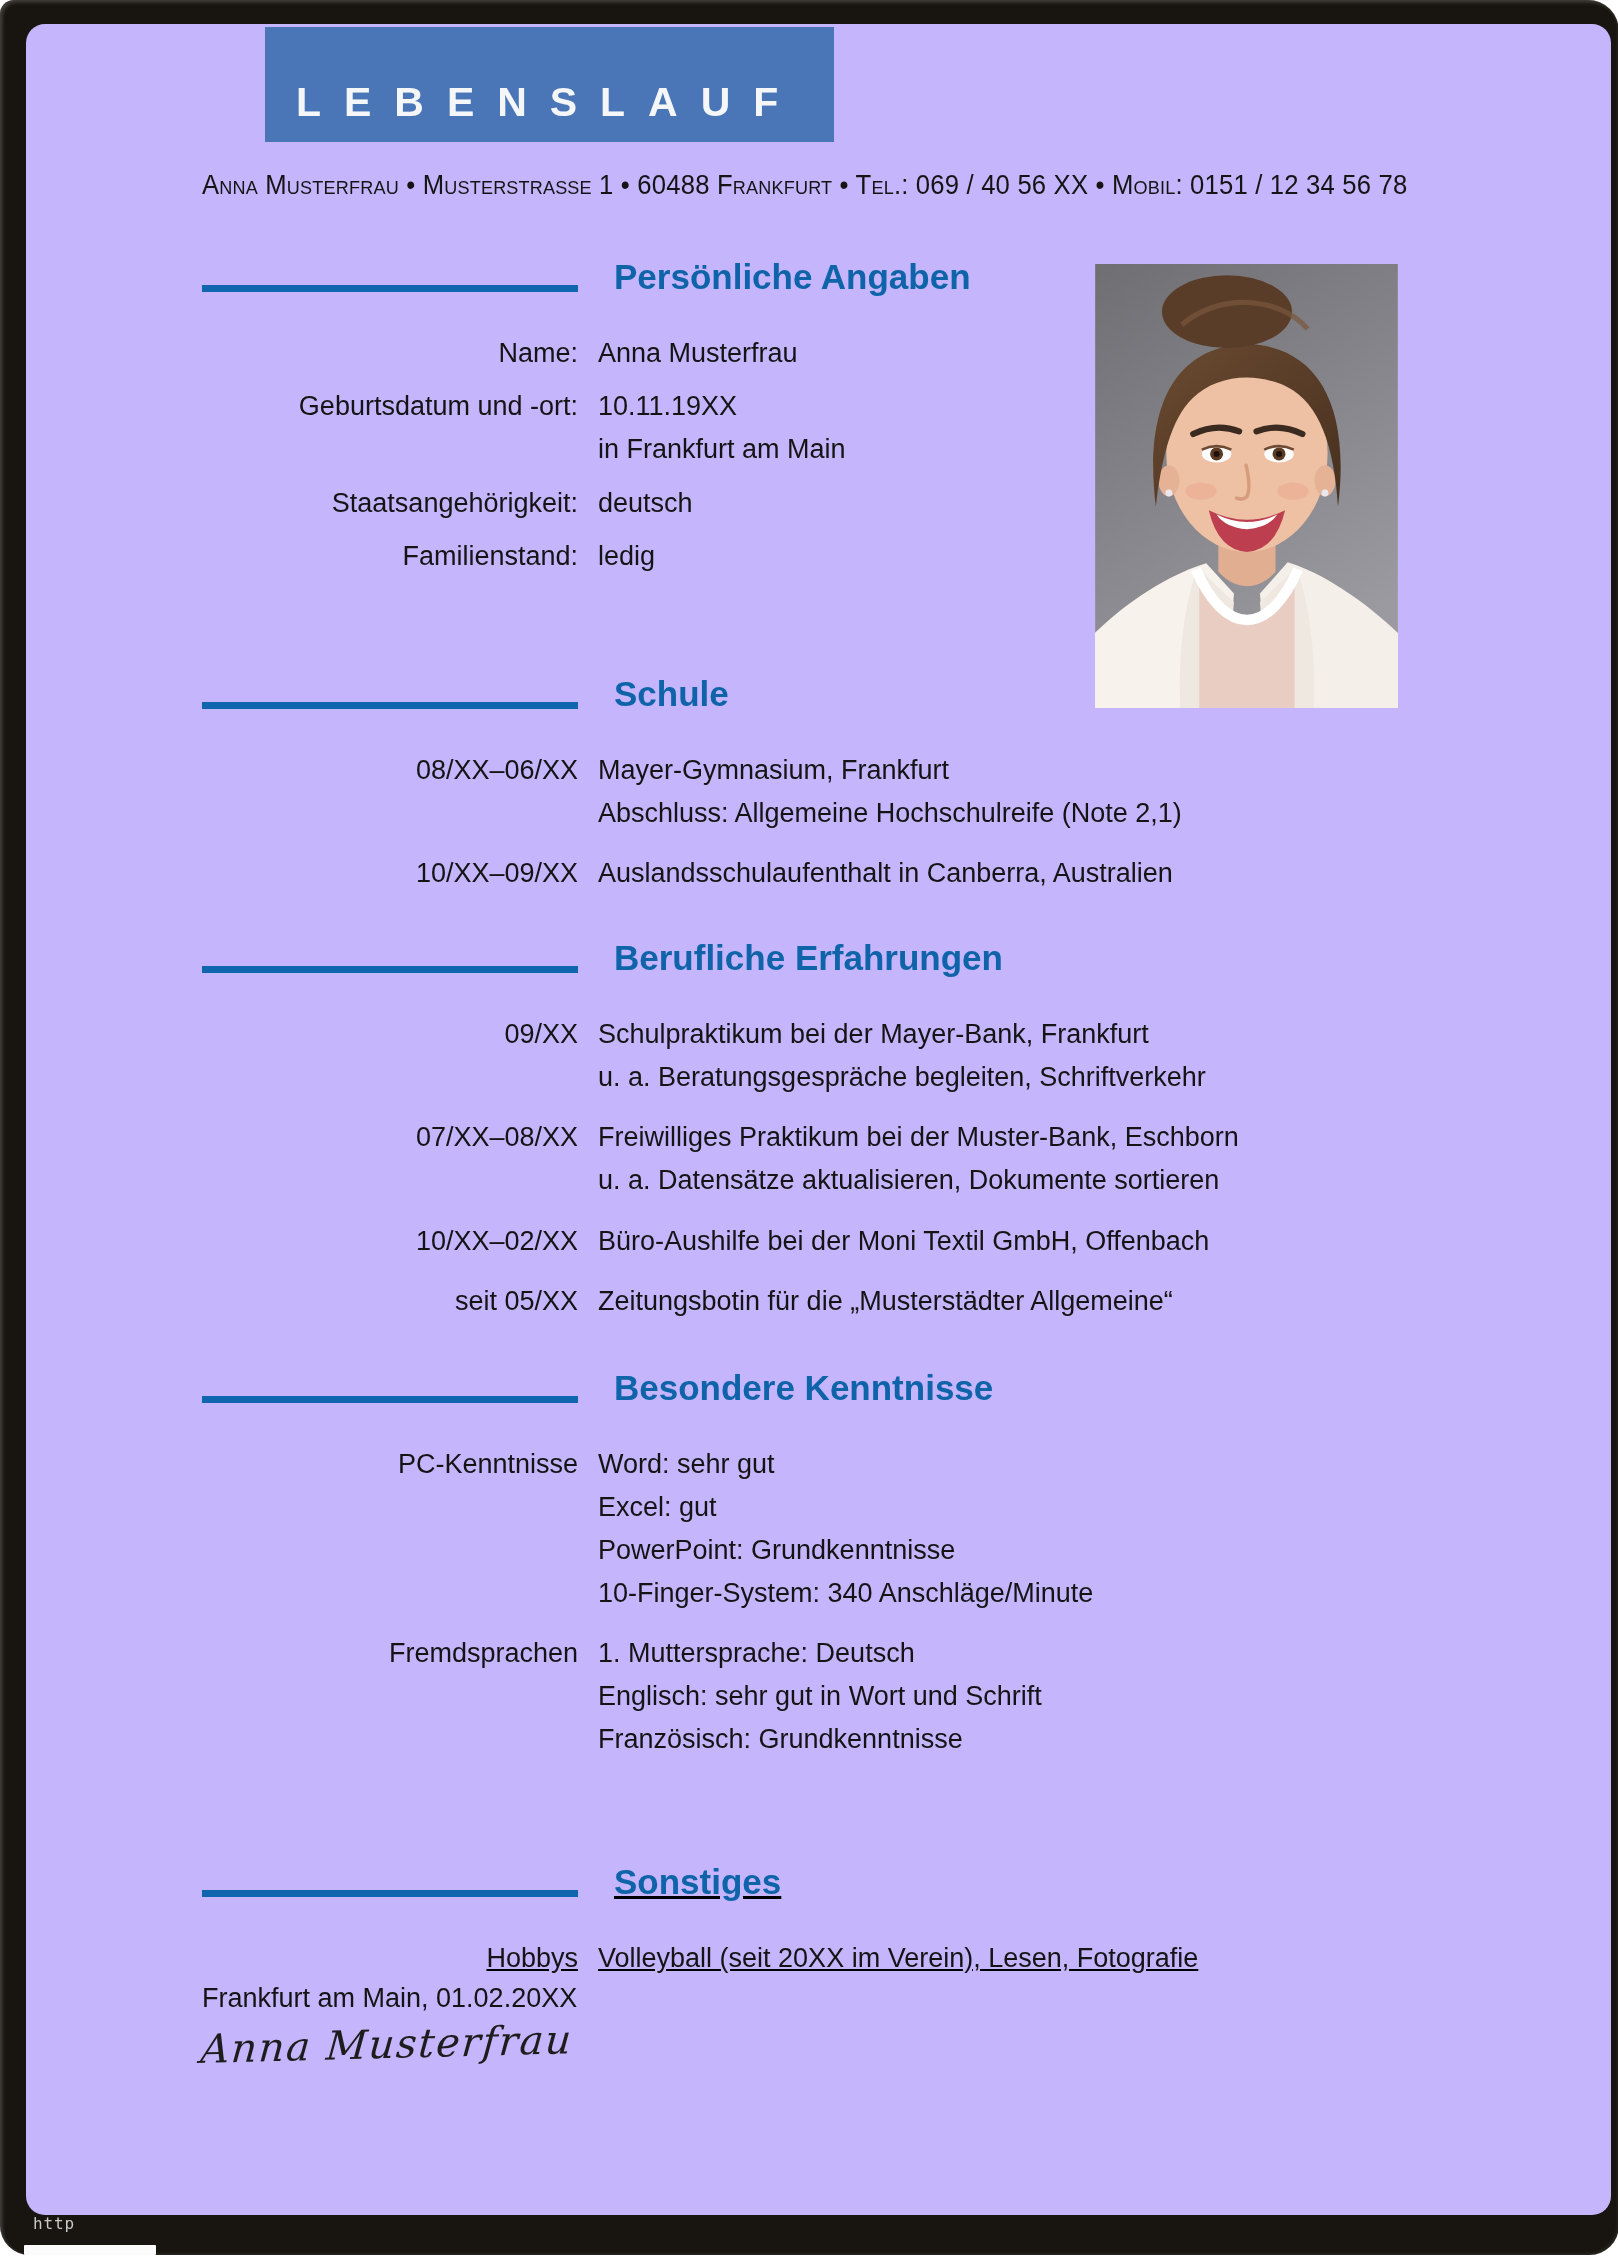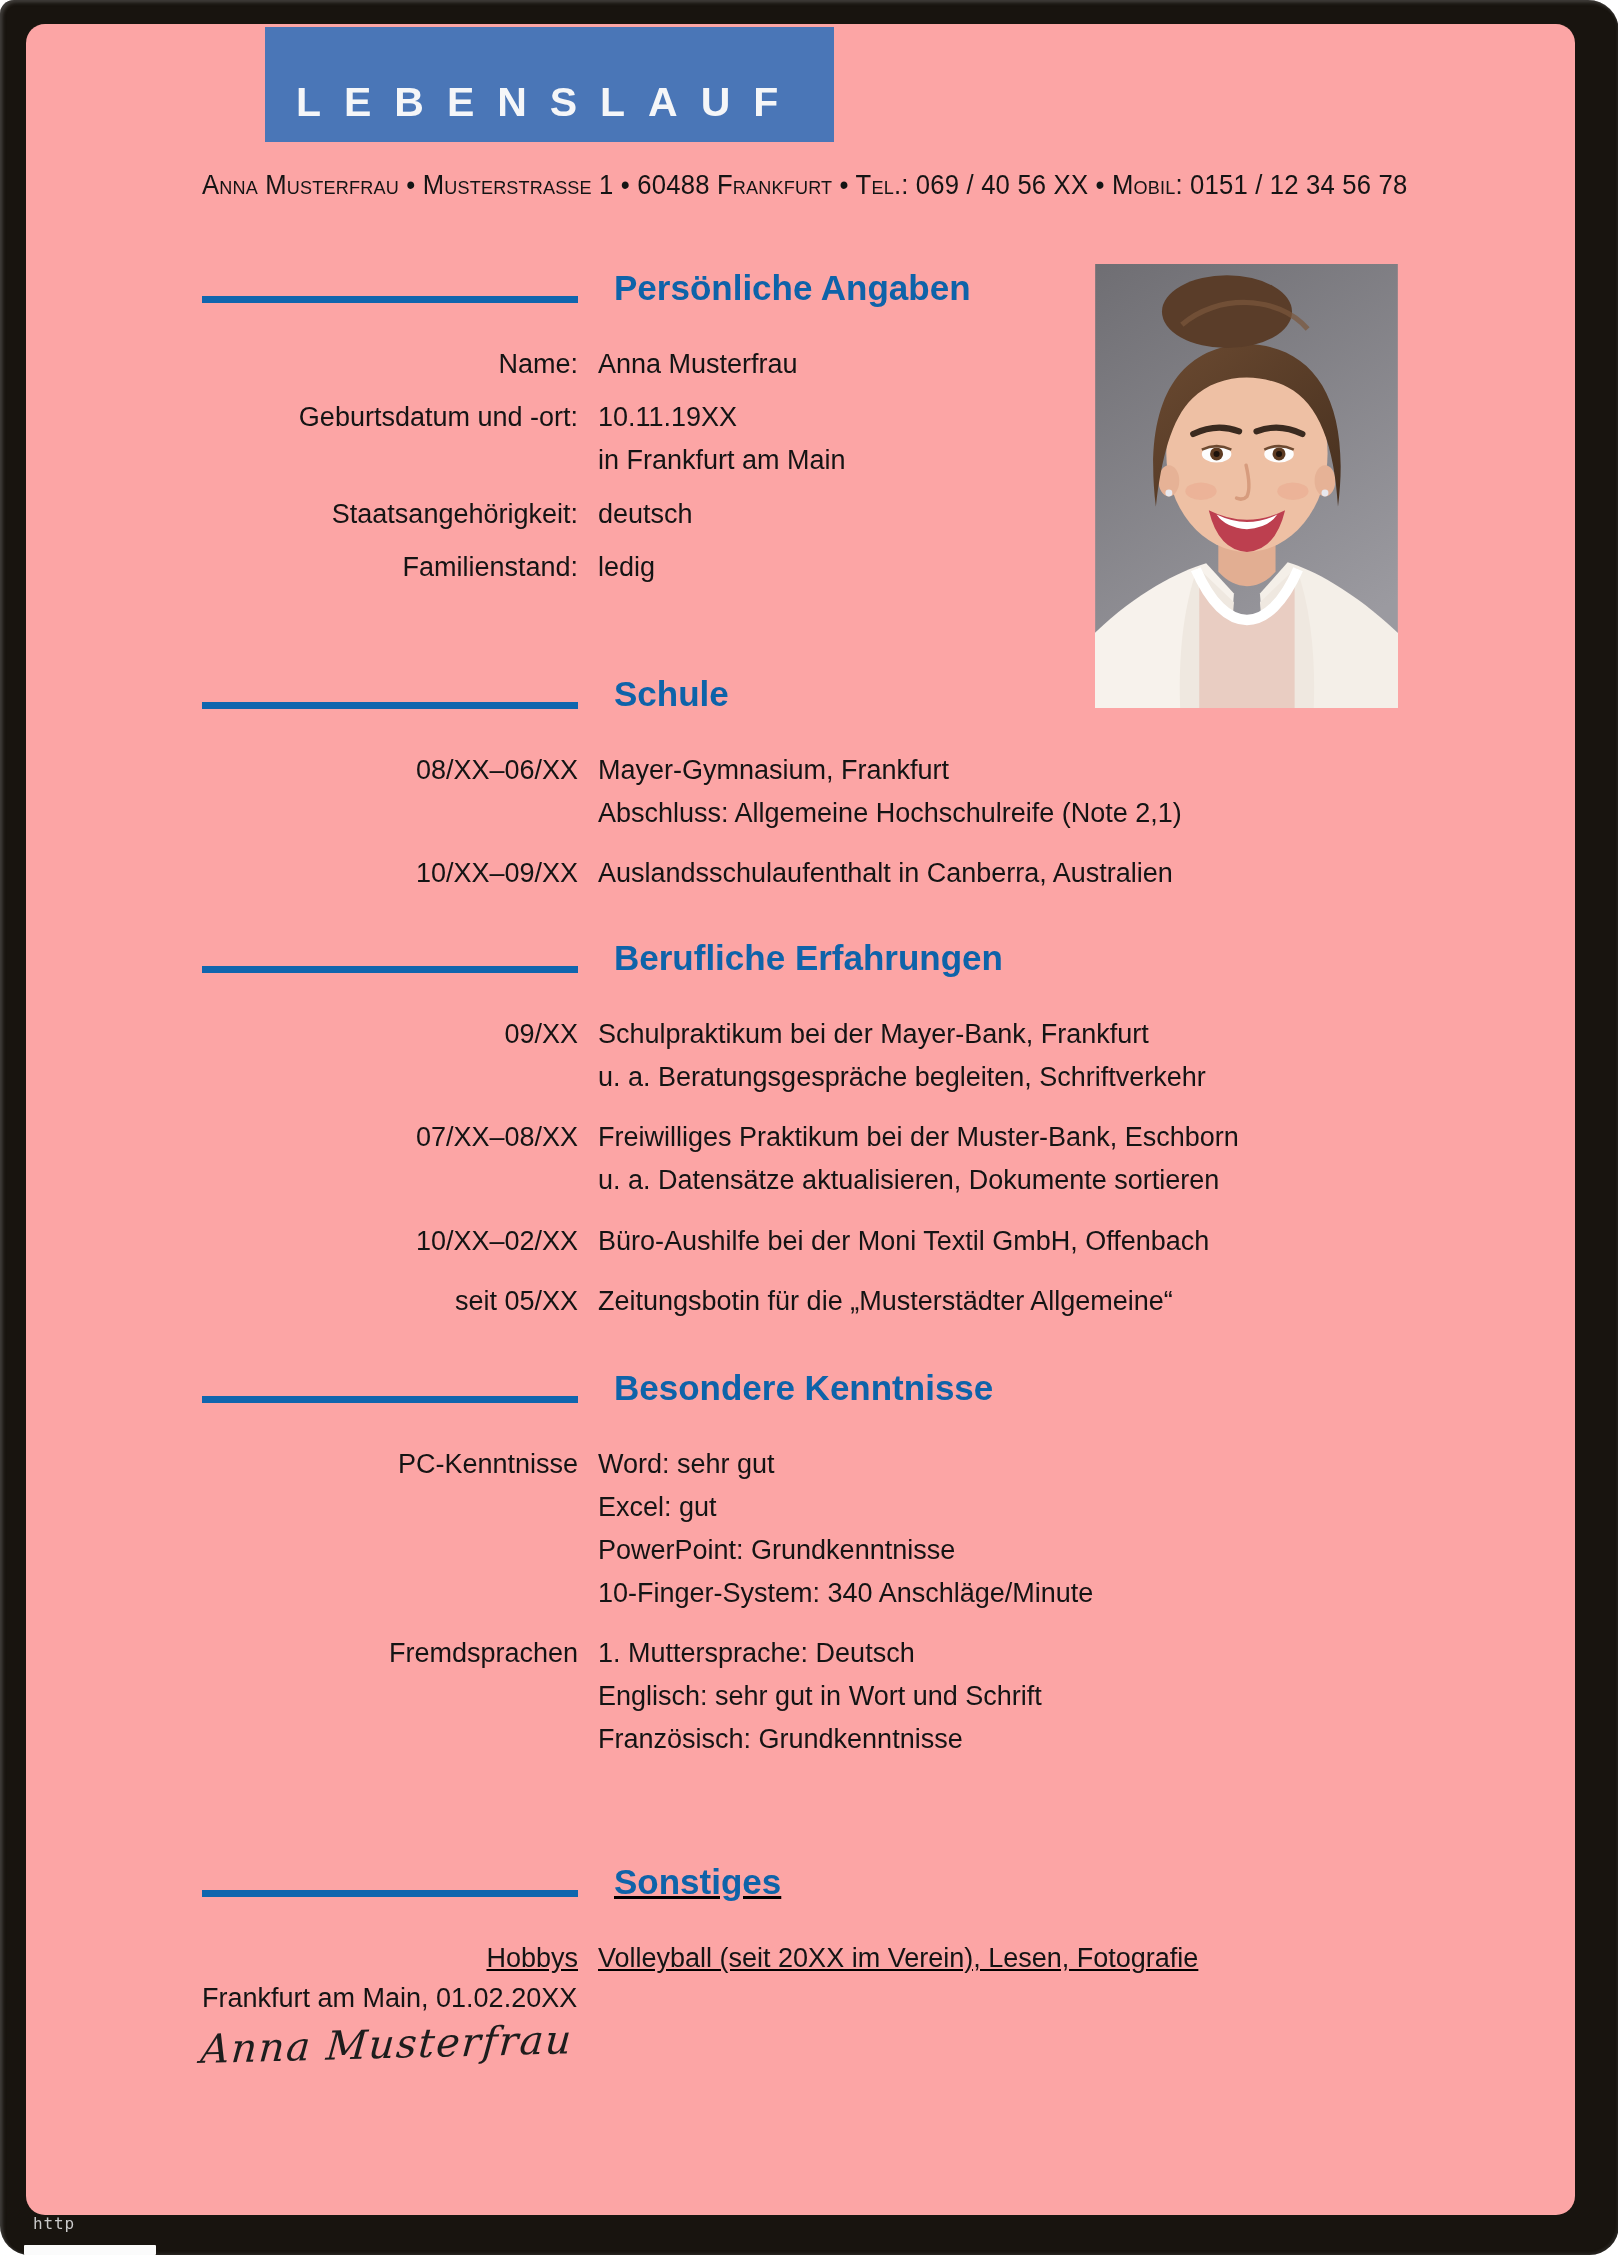--- a/index.html
+++ b/index.html
@@ -1,21 +1,21 @@
 <!DOCTYPE html>
 <html style="font-size:14px"><head>
 <meta charset="utf-8">
 <style>
   html,body{margin:0;padding:0;width:1619px;height:2261px;background:#ffffff;overflow:hidden;
             font-family:"Liberation Sans",sans-serif;-webkit-font-smoothing:antialiased;}
   .frame{position:absolute;left:0;top:0;width:1619px;height:2255px;background:#18140f;
          border-radius:14px 31px 29.5px 29.5px;
          box-shadow:inset 2.6px 2.6px 3.5px rgba(140,140,140,.35), inset -1.7px -1.7px 2.6px rgba(90,90,90,.25);}
-  .page{position:absolute;left:26px;top:24px;width:1549px;height:2191px;background:#fca5a5;
-        border-radius:19px;overflow:hidden;}
+  .page{position:absolute;left:26px;top:24px;width:1549px;height:2191px;background:#c4b5fd;
+        border-radius:19px;overflow:hidden;padding-left:36px;}
   .watermark{position:absolute;left:33px;top:2214px;color:#c9c9c9;font-size:16px;
              font-family:"DejaVu Sans Mono",monospace;letter-spacing:0.9px;}
   .white-tab{position:absolute;left:24px;top:2245px;width:132px;height:9.5px;background:#fbfbfb;
              border-radius:0.9px;}
   
   .title-box{position:absolute;left:239px;top:2.6px;width:569px;height:115px;background:#4a76b7;
              display:flex;align-items:flex-end;padding-left:31px;box-sizing:border-box;}
   .title-box span{color:#f5f6f8;font-size:41px;font-weight:600;letter-spacing:.56em;
                   line-height:1;padding-bottom:19px;white-space:nowrap;}
   .contact{position:absolute;left:176px;top:146px;font-variant:small-caps;font-size:27px;
@@ -102,21 +102,21 @@
       <path d="M174,232 q6,26 1,36 q-5,5 -12,2" stroke="#d79c7e" stroke-width="4" fill="none" stroke-linecap="round"></path>
 
       <ellipse cx="122" cy="262" rx="18" ry="10" fill="#e8a58a" opacity=".45"></ellipse>
       <ellipse cx="228" cy="262" rx="18" ry="10" fill="#e8a58a" opacity=".45"></ellipse>
 
       <path d="M131,284 Q175,306 219,284 Q208,330 175,332 Q142,330 131,284 Z" fill="#bd3f4f"></path>
       <path d="M140,289 Q175,306 210,289 Q200,304 175,306 Q150,304 140,289 Z" fill="#ffffff"></path>
     </svg>
 
     <div id="sections">
-  <section class="section tight" style="top: 239px;">
+  <section class="section tight" style="top: 228px;">
     <div class="sec-head">
       <div class="rule"></div>
       <h2 class="sec-title">Persönliche Angaben</h2>
     </div>
     <div class="entries">
   <div class="entry">
     <div class="entry-label">Name:</div>
     <div class="entry-lines">
                 <div>Anna Musterfrau</div>
               </div>

